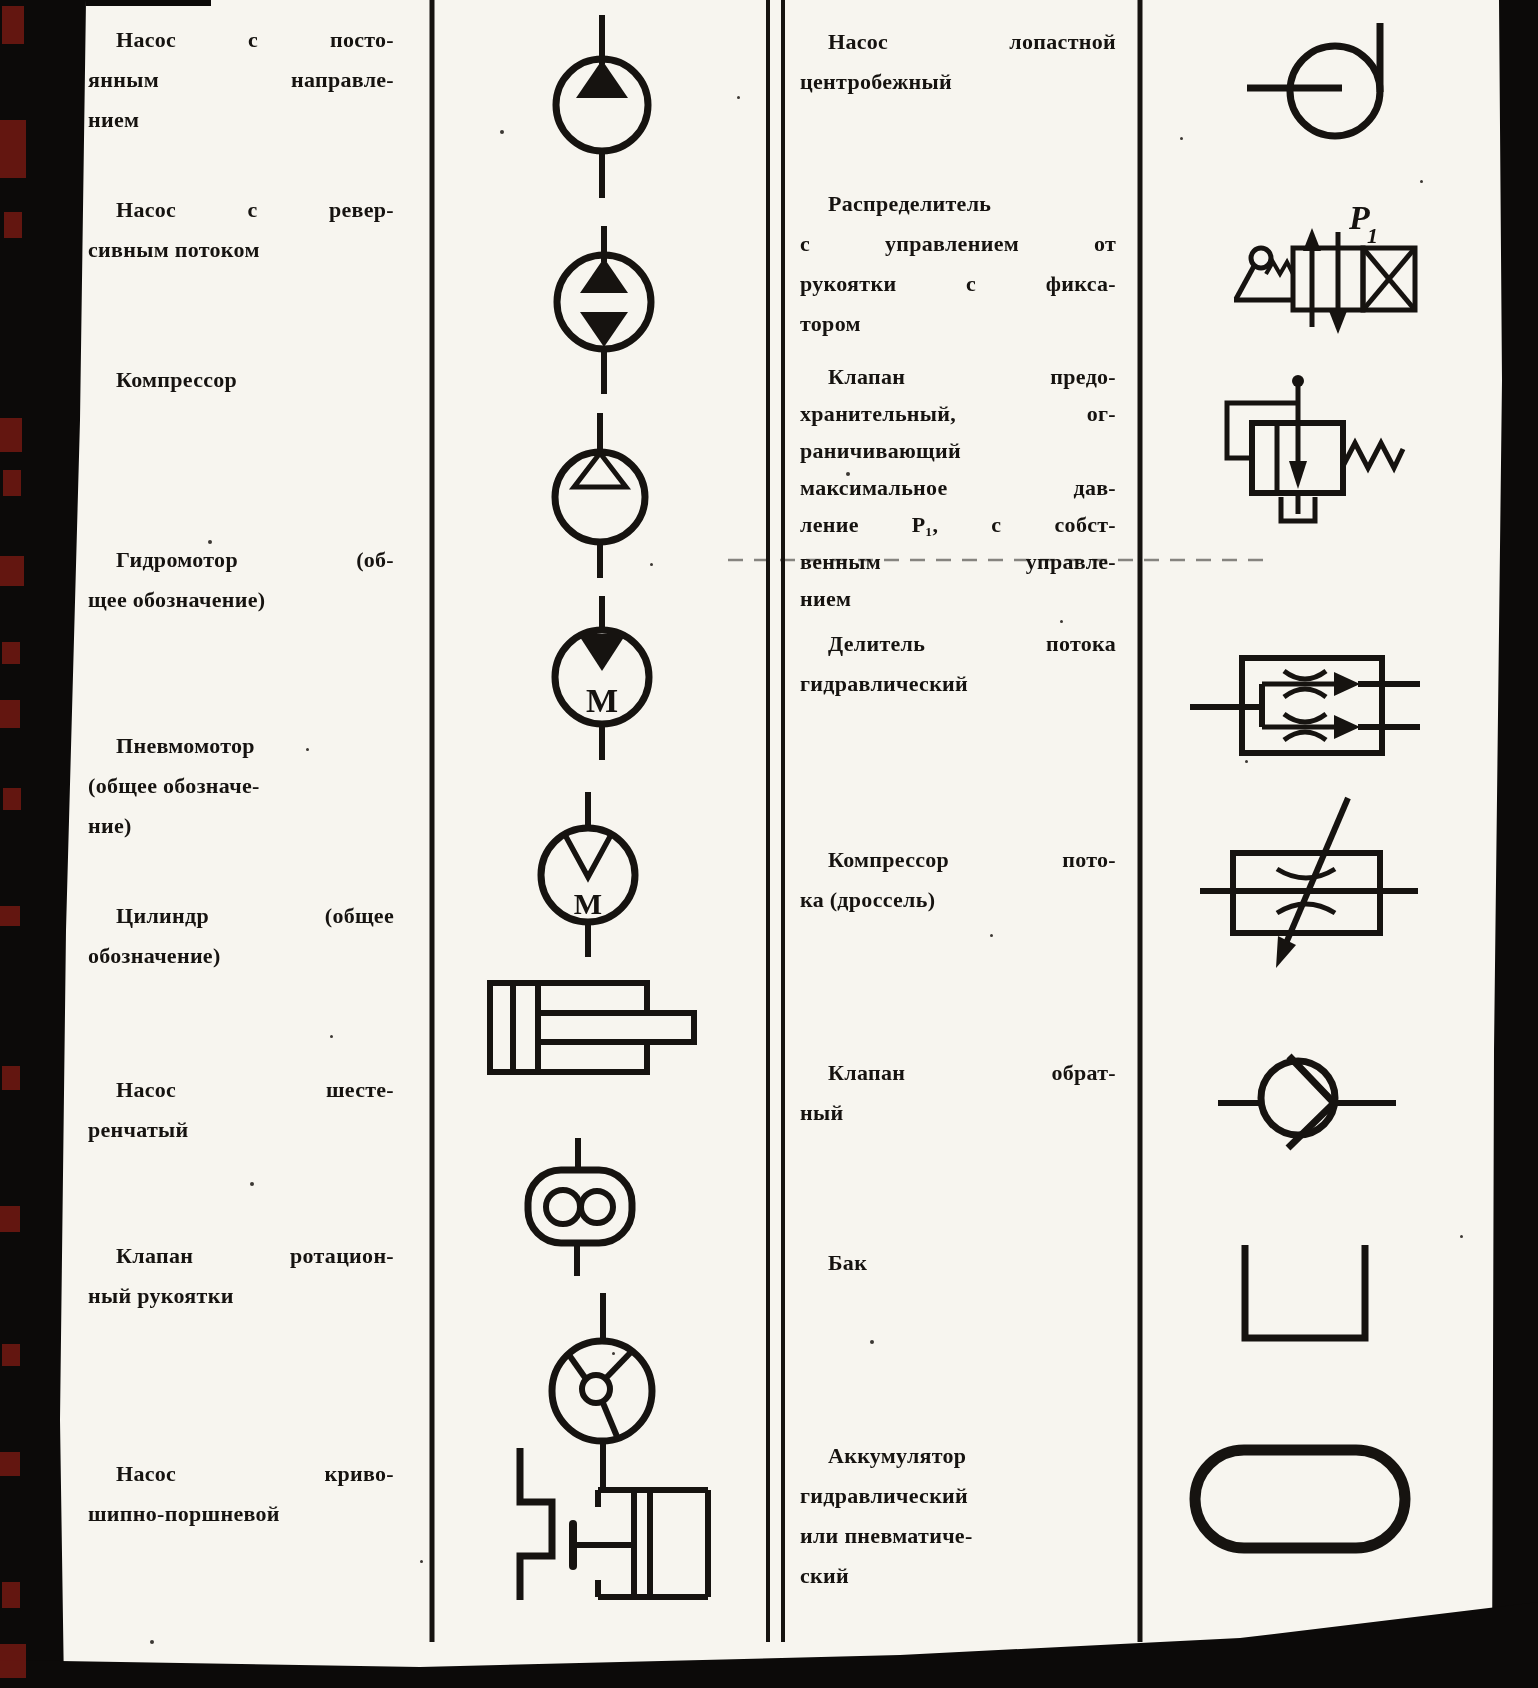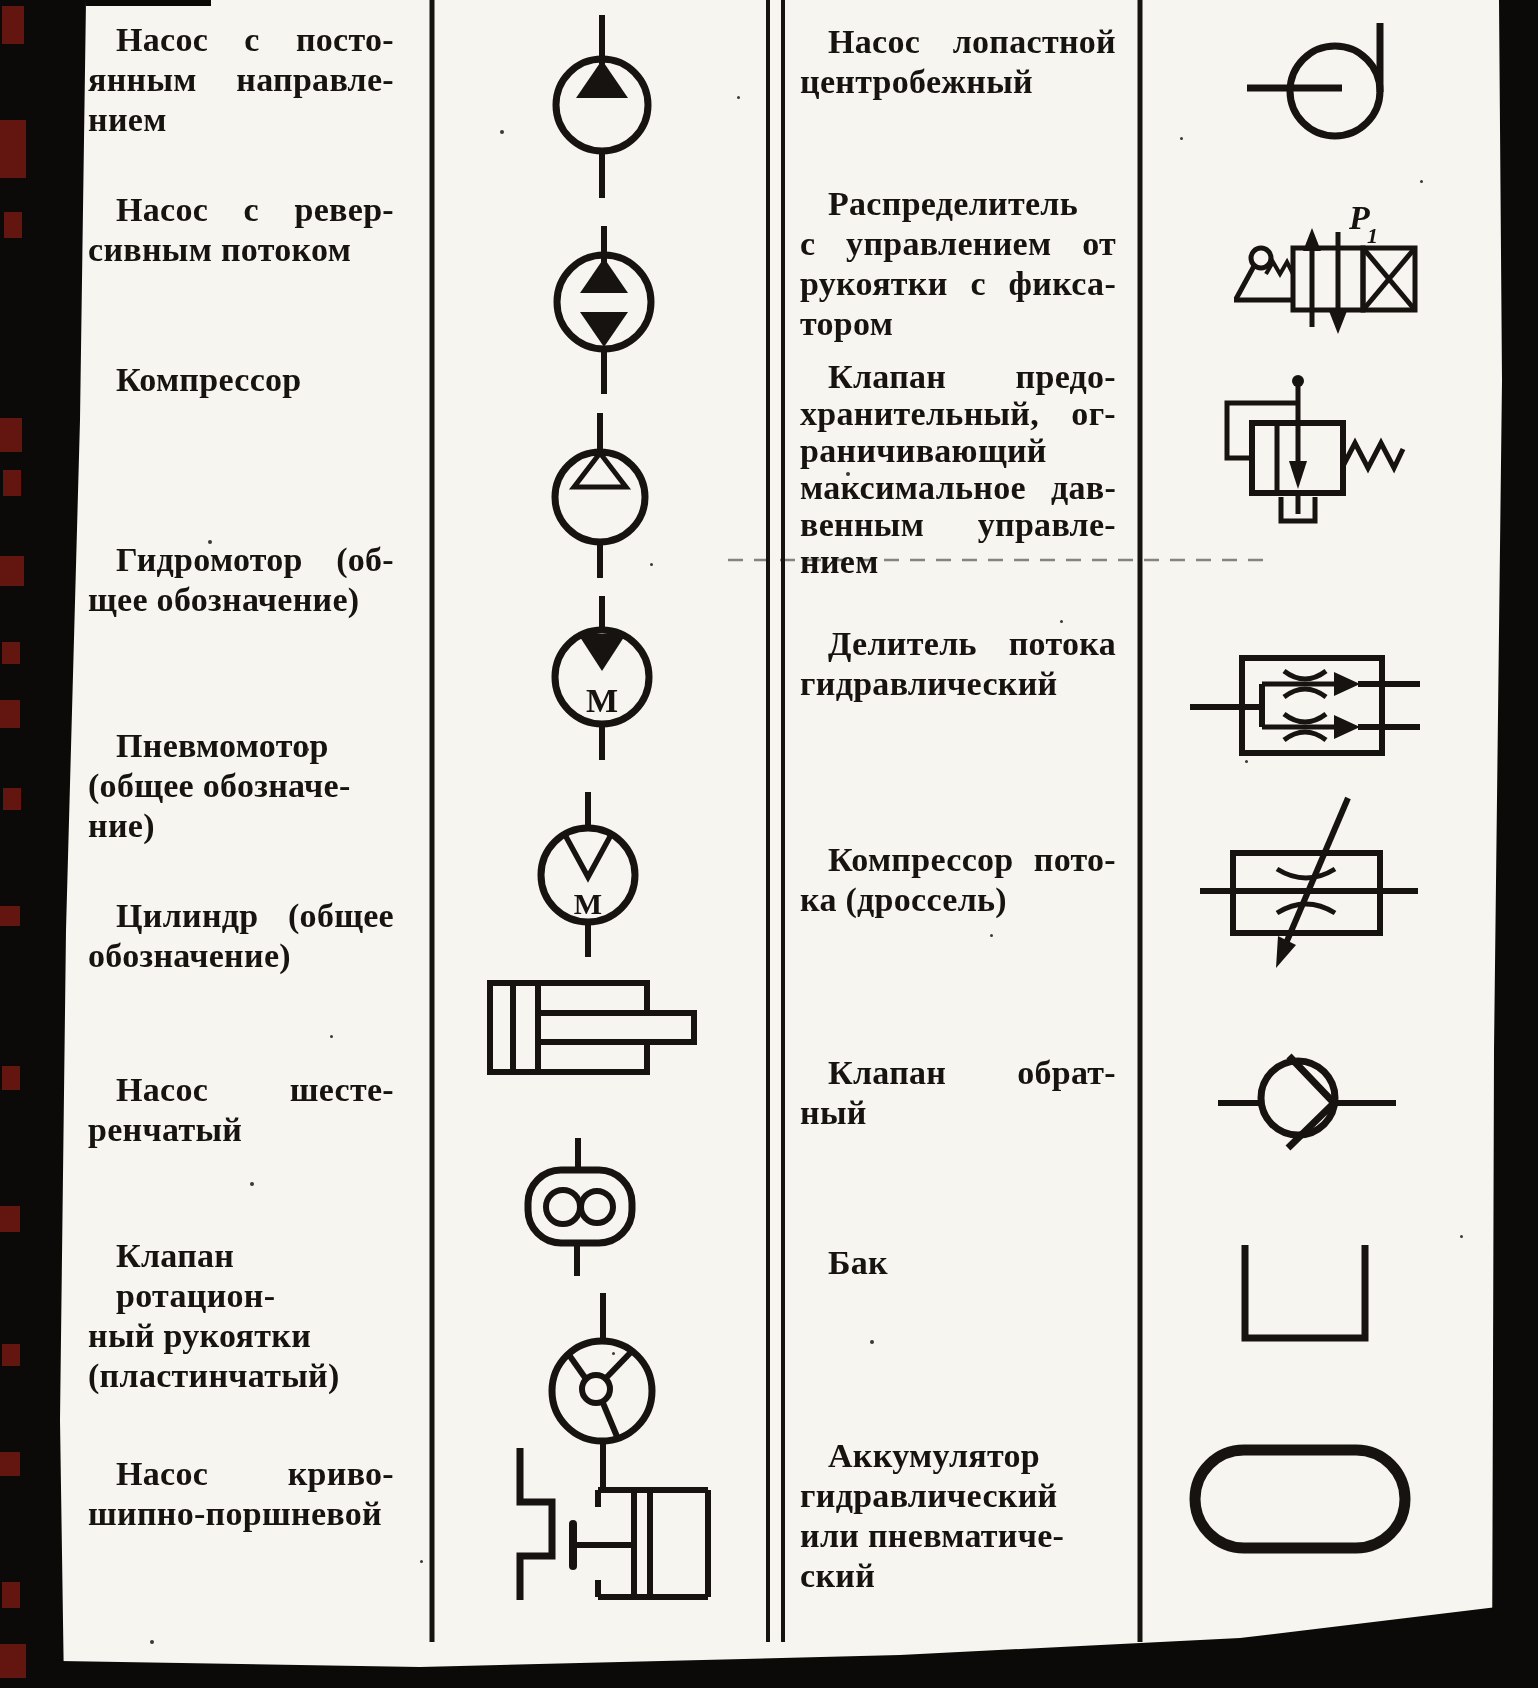--- a/index.html
+++ b/index.html
@@ -1,19 +1,19 @@
 <!DOCTYPE html>
 <html><head>
 <meta charset="utf-8">
 <style>
   html,body{margin:0;padding:0;background:#222;}
   #page{position:relative;width:1538px;height:1688px;background:#f7f5ef;overflow:hidden;
         font-family:"Liberation Serif","DejaVu Serif",serif;color:#161310;}
   #art{position:absolute;left:0;top:0;}
-  .tblock{position:absolute;font-weight:bold;font-size:34px;line-height:40px;letter-spacing:.3px;}
+  .tblock{position:absolute;font-weight:bold;font-size:22px;line-height:40px;letter-spacing:.3px;}
   .tblock.tight{line-height:37px;}
   .ln{white-space:nowrap;}
   .ln.jl{white-space:normal;text-align:justify;text-align-last:justify;}
   .ln.ind{padding-left:28px;}
   .lc{left:88px;width:306px;}
   .rc{left:800px;width:316px;}
   .rm{position:absolute;background:#6d1712;opacity:.9;}
   .sp{position:absolute;background:#3c3833;border-radius:50%;}
 </style>
 </head>
@@ -222,21 +222,20 @@
   <div class="ln jl ind">Цилиндр (общее</div>
   <div class="ln">обозначение)</div>
 </div>
 <div class="tblock lc" style="top:1070px">
   <div class="ln jl ind">Насос шесте-</div>
   <div class="ln">ренчатый</div>
 </div>
 <div class="tblock lc" style="top:1236px">
   <div class="ln jl ind">Клапан ротацион-</div>
   <div class="ln">ный рукоятки</div>
-  <div class="ln">(пластинчатый)</div>
 </div>
 <div class="tblock lc" style="top:1454px">
   <div class="ln jl ind">Насос криво-</div>
   <div class="ln">шипно-поршневой</div>
 </div>
 
 <div class="tblock rc" style="top:22px">
   <div class="ln jl ind">Насос лопастной</div>
   <div class="ln">центробежный</div>
 </div>
@@ -244,20 +243,21 @@
   <div class="ln ind">Распределитель</div>
   <div class="ln jl">с управлением от</div>
   <div class="ln jl">рукоятки с фикса-</div>
   <div class="ln">тором</div>
 </div>
 <div class="tblock rc tight" style="top:358px">
   <div class="ln jl ind">Клапан предо-</div>
   <div class="ln jl">хранительный, ог-</div>
   <div class="ln">раничивающий</div>
   <div class="ln jl">максимальное дав-</div>
+  <div class="ln jl">ление P₁, с собст-</div>
   <div class="ln jl">венным управле-</div>
   <div class="ln">нием</div>
 </div>
 <div class="tblock rc" style="top:624px">
   <div class="ln jl ind">Делитель потока</div>
   <div class="ln">гидравлический</div>
 </div>
 <div class="tblock rc" style="top:840px">
   <div class="ln jl ind">Компрессор пото-</div>
   <div class="ln">ка (дроссель)</div>

